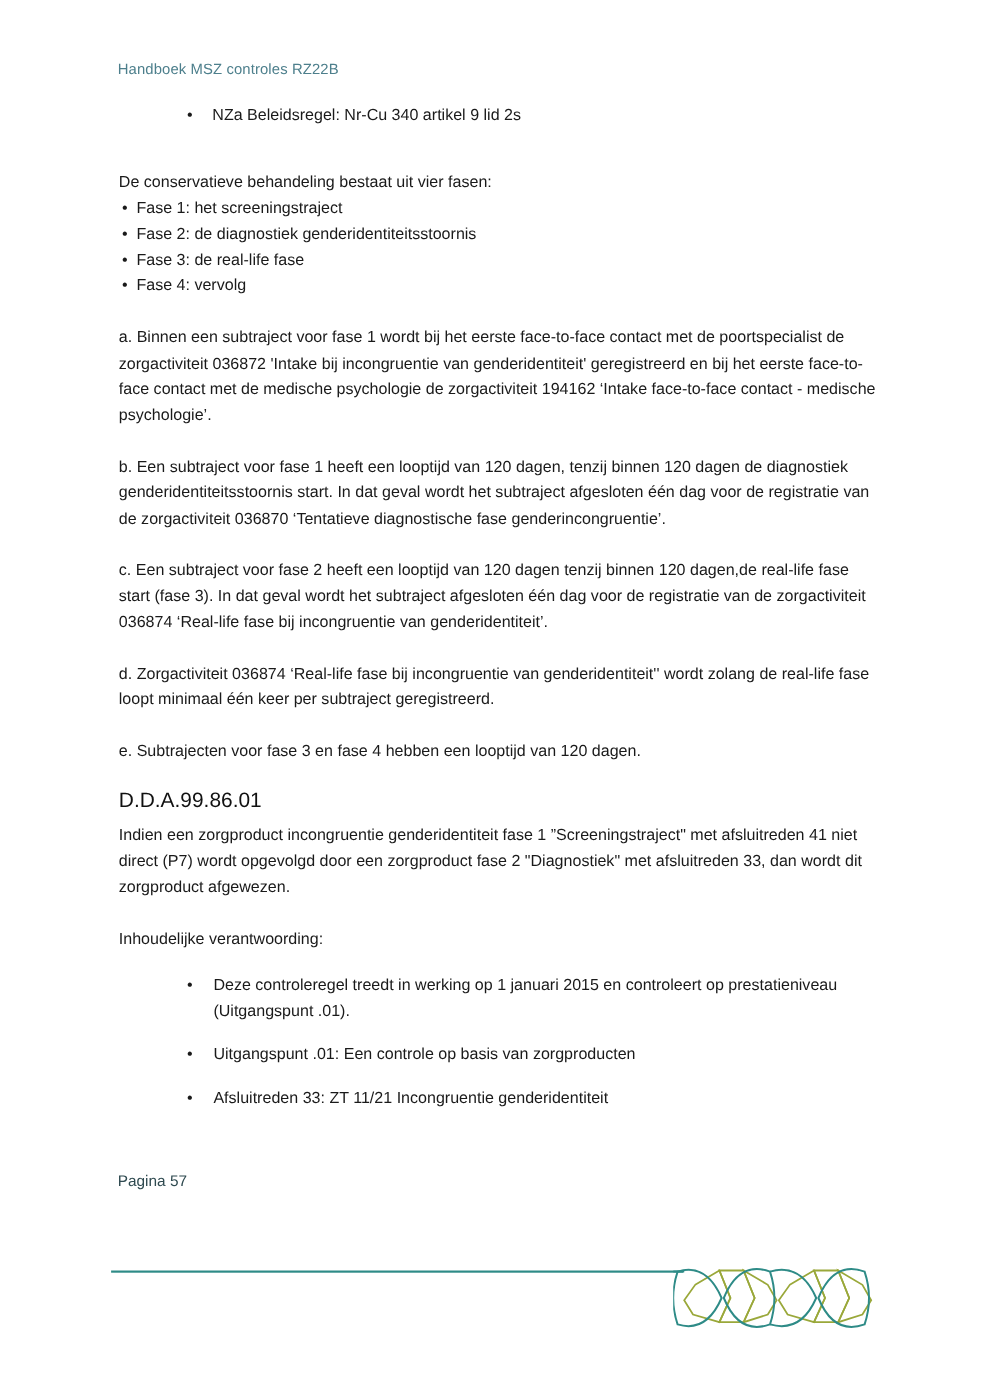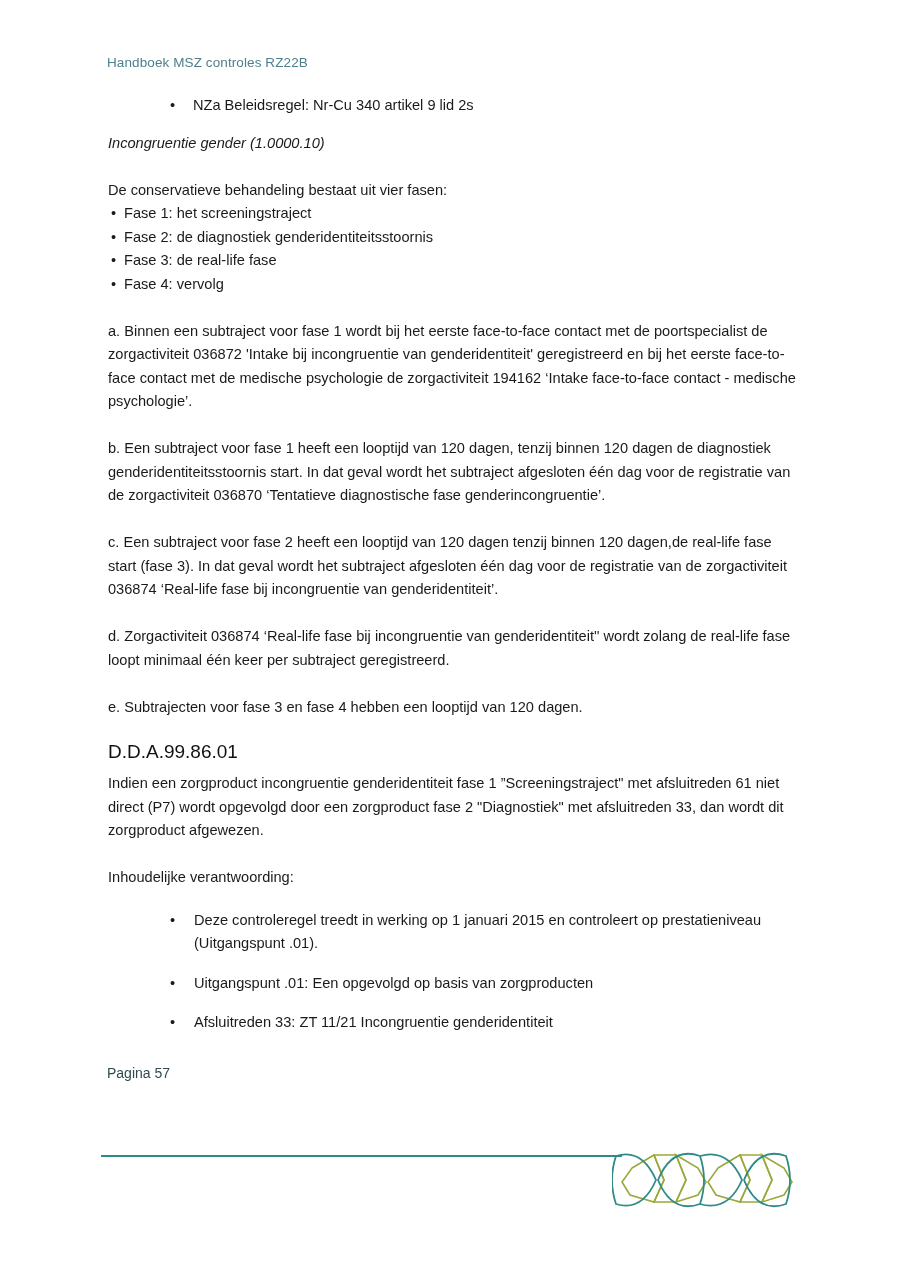--- a/index.html
+++ b/index.html
@@ -101,21 +101,20 @@
 
 <div class="content">
 
   <p class="bullet-outer">
     <span class="dot">•</span>
     <span>NZa Beleidsregel: Nr-Cu 340 artikel 9 lid 2s</span>
   </p>
 
   <div class="gap" style="height:14px"></div>
 
-  <p class="p italic">Incongruentie gender (1.0000.10)</p>
 
   <div class="gap"></div>
 
   <p class="p">De conservatieve behandeling bestaat uit vier fasen:</p>
   <div>
     <p class="fase-item">
       <span class="dot">•</span>
       <span>Fase 1: het screeningstraject</span>
     </p>
     <p class="fase-item">
@@ -141,37 +140,37 @@
   <p class="p">c. Een subtraject voor fase 2 heeft een looptijd van 120 dagen tenzij binnen 120 dagen,de real-life fase start (fase 3). In dat geval wordt het subtraject afgesloten één dag voor de registratie van de zorgactiviteit 036874 ‘Real-life fase bij incongruentie van genderidentiteit’.</p>
   <div class="gap"></div>
   <p class="p">d. Zorgactiviteit 036874 ‘Real-life fase bij incongruentie van genderidentiteit'' wordt zolang de real-life fase loopt minimaal één keer per subtraject geregistreerd.</p>
   <div class="gap"></div>
   <p class="p">e. Subtrajecten voor fase 3 en fase 4 hebben een looptijd van 120 dagen.</p>
 
   <div class="gap" style="height:20px"></div>
 
   <h2 class="heading">D.D.A.99.86.01</h2>
   <div style="height:7px"></div>
-  <p class="p">Indien een zorgproduct incongruentie genderidentiteit fase 1 ”Screeningstraject" met afsluitreden 61 niet direct (P7) wordt opgevolgd door een zorgproduct fase 2 "Diagnostiek" met afsluitreden 33, dan wordt dit zorgproduct afgewezen.</p>
+  <p class="p">Indien een zorgproduct incongruentie genderidentiteit fase 1 ”Screeningstraject" met afsluitreden 41 niet direct (P7) wordt opgevolgd door een zorgproduct fase 2 "Diagnostiek" met afsluitreden 33, dan wordt dit zorgproduct afgewezen.</p>
 
   <div class="gap"></div>
 
   <p class="p">Inhoudelijke verantwoording:</p>
 
   <div class="gap" style="height:19px"></div>
 
   <div>
     <p class="resp-item">
       <span class="dot">•</span>
       <span>Deze controleregel treedt in werking op 1 januari 2015 en controleert op prestatieniveau (Uitgangspunt .01).</span>
     </p>
     <div style="height:16px"></div>
     <p class="resp-item">
       <span class="dot">•</span>
-      <span>Uitgangspunt .01: Een opgevolgd op basis van zorgproducten</span>
+      <span>Uitgangspunt .01: Een controle op basis van zorgproducten</span>
     </p>
     <div style="height:16px"></div>
     <p class="resp-item">
       <span class="dot">•</span>
       <span>Afsluitreden 33: ZT 11/21 Incongruentie genderidentiteit</span>
     </p>
   </div>
 </div>
 
 <div class="footer-label">Pagina 57</div>

